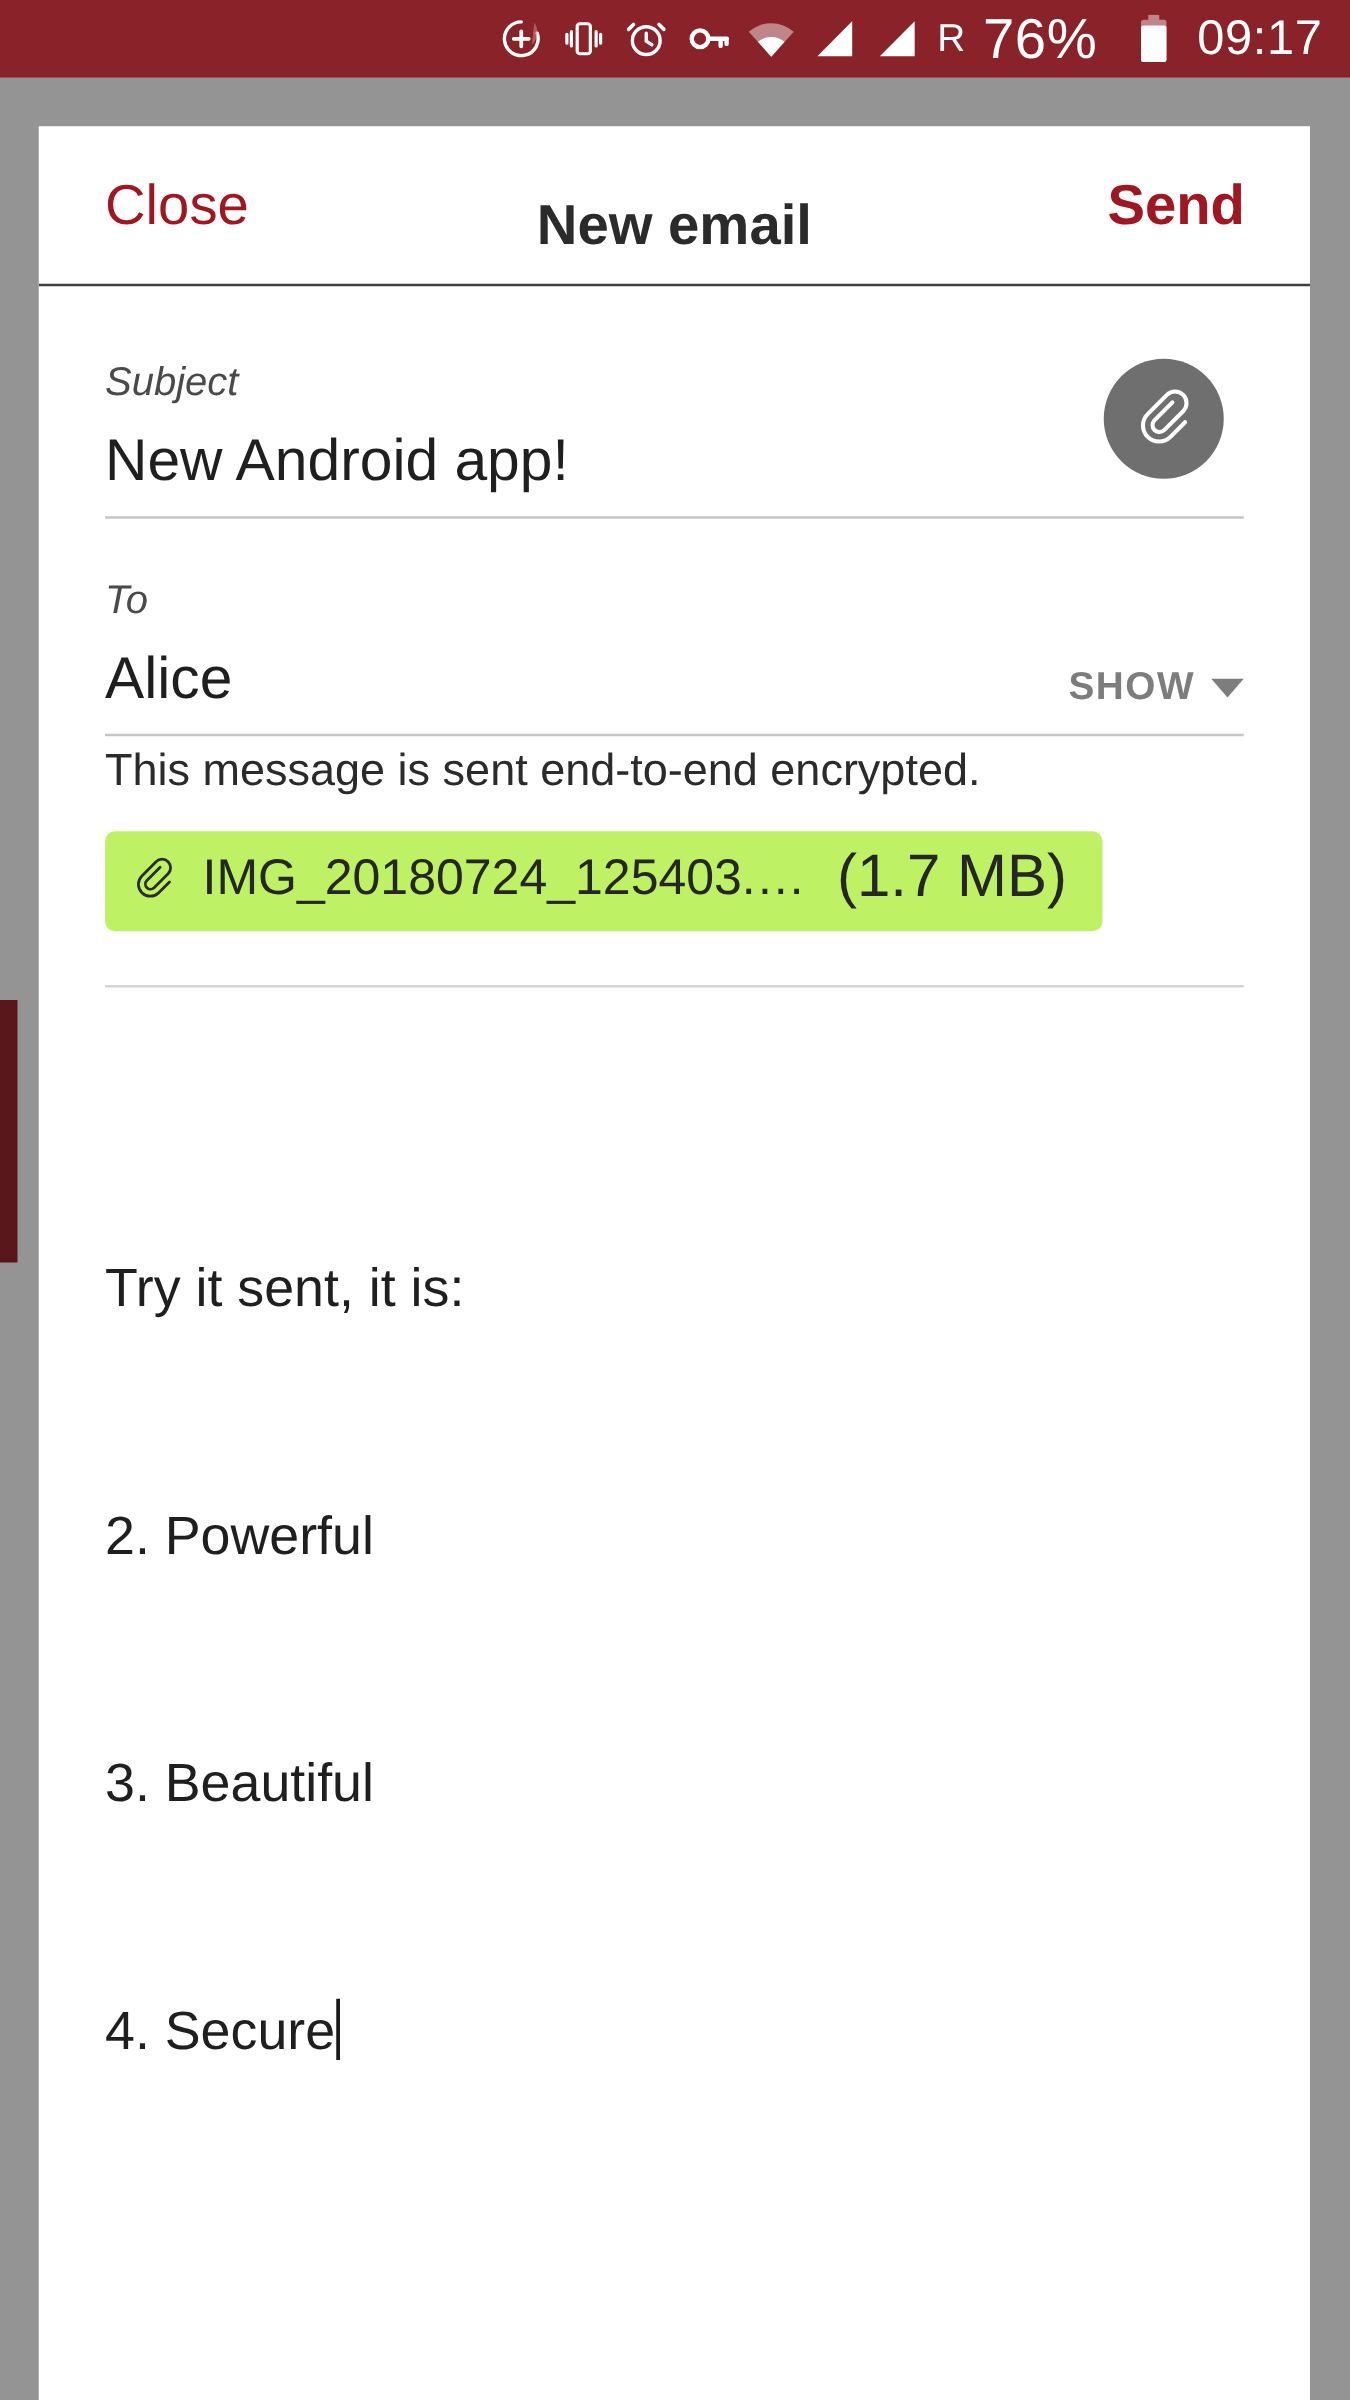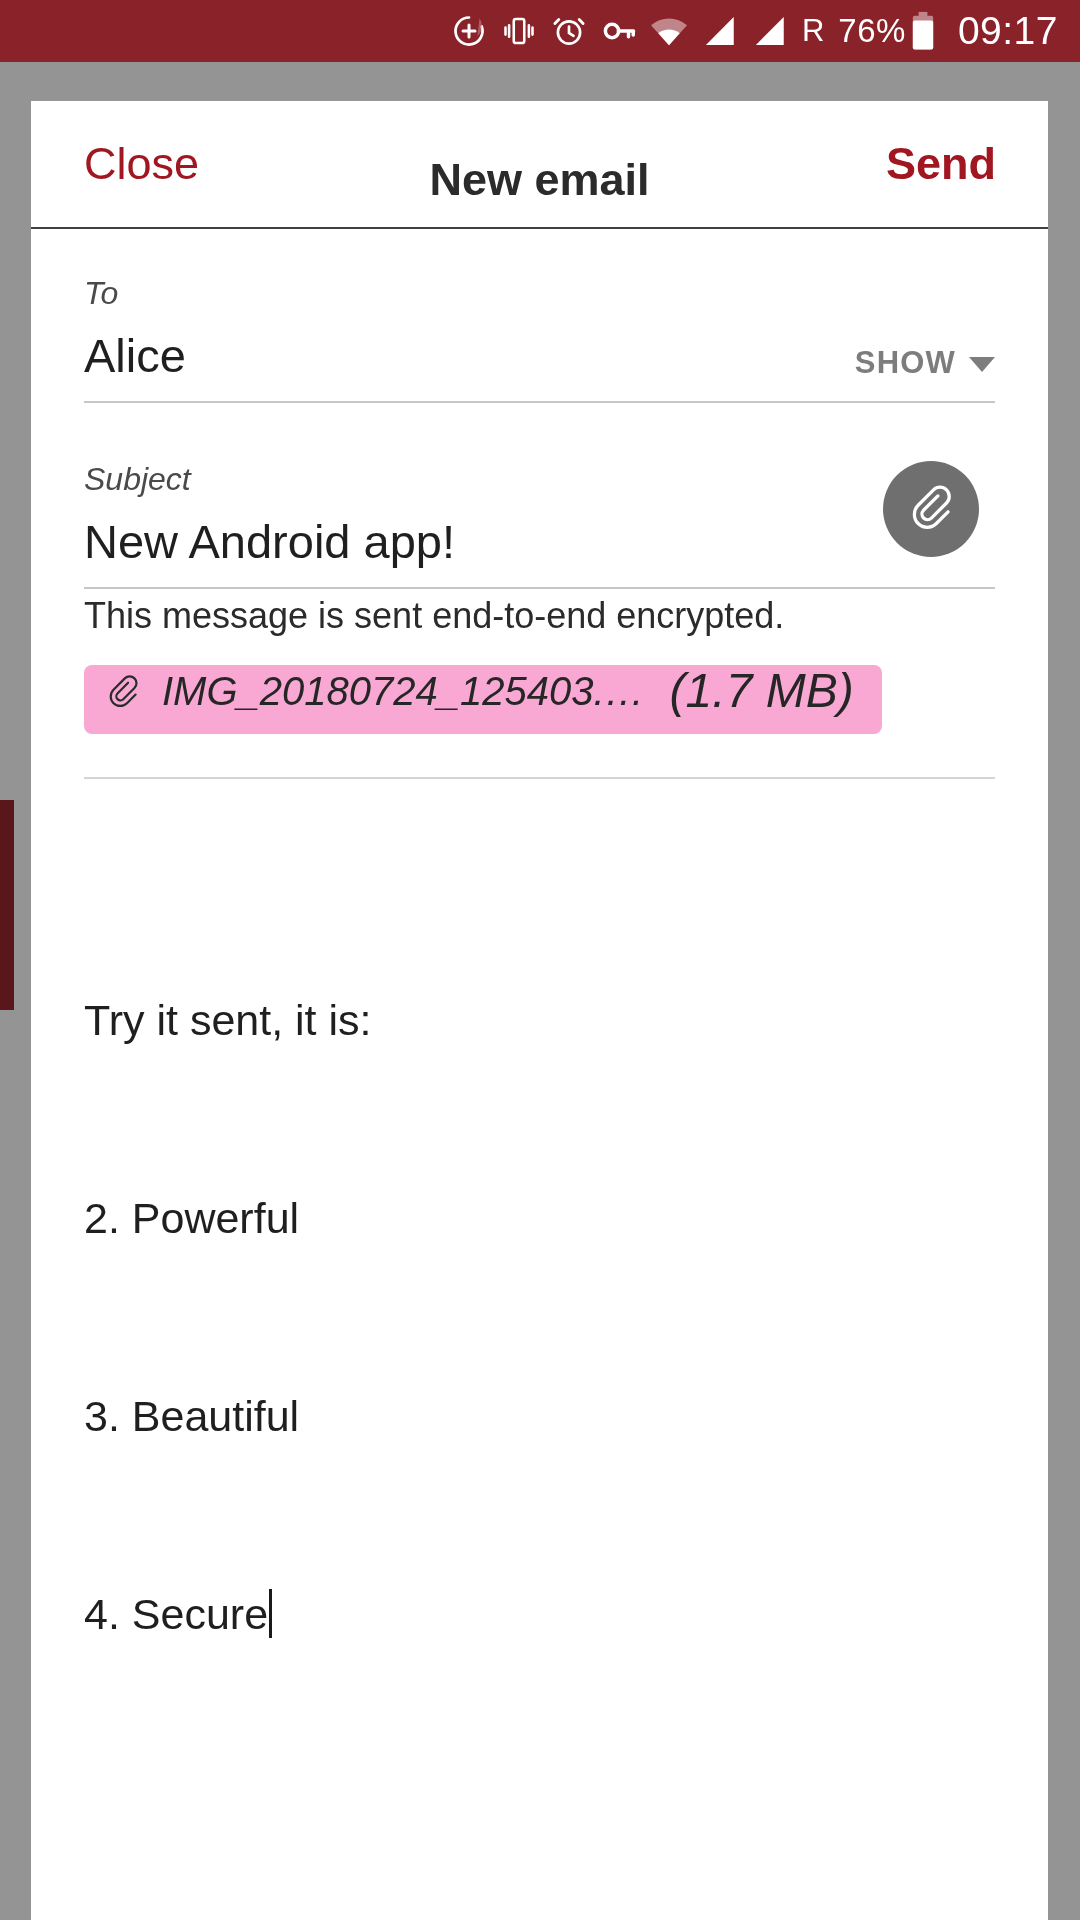--- a/index.html
+++ b/index.html
@@ -14,21 +14,21 @@
   #statusbar{
     position:absolute;left:0;top:0;width:1080px;height:62px;
     background:#8a2329;display:flex;align-items:center;
     justify-content:flex-end;gap:0;padding-right:22px;box-sizing:border-box;
   }
   .sb-ico{display:flex;align-items:center;justify-content:center;
     height:62px;width:50px;flex:0 0 auto;}
   .sb-ico svg{display:block;}
   .sb-text{color:#ffffff;font-size:33px;letter-spacing:.5px;line-height:62px;}
   #sb-roam{width:38px;text-align:center;font-size:31px;}
-  #sb-batt-pct{margin-left:6px;margin-right:0;font-size:33px;}
+  #sb-batt-pct{margin-left:6px;margin-right:28px;font-size:45px;}
   #sb-clock{margin-left:18px;font-size:39px;}
   
   #behind-strip{
     position:absolute;left:0;top:800px;width:14px;height:210px;
     background:#59171c;
   }
   
   #dialog{
     position:absolute;left:31px;top:101px;width:1017px;height:1819px;
     background:#ffffff;box-sizing:border-box;overflow:hidden;
@@ -82,22 +82,22 @@
   }
   
   #enc-note{
     margin:0 53px;color:#2b2b2b;font-size:36px;line-height:54px;
     padding-top:0;
   }
   
   #attachments{margin:0 53px;padding-top:22px;}
   #attach-chip{
     display:inline-flex;align-items:center;gap:0;
-    background:#f9a8d4;border-radius:8px;
-    padding:2px 28px 19px 22px;box-sizing:border-box;max-width:100%;font-style:italic;
+    background:#bef264;border-radius:8px;
+    padding:13px 28px 19px 22px;box-sizing:border-box;max-width:100%;
   }
   #attach-chip-icon{margin-right:22px;display:flex;align-items:center;}
   #attach-chip-name{
     color:#262626;font-size:40px;line-height:48px;white-space:nowrap;
   }
   #attach-chip-size{
     color:#262626;font-size:48px;line-height:48px;margin-left:25px;white-space:nowrap;
   }
   #attach-sep{height:2px;background:#d4d4d4;margin:43px 53px 0 53px;}
   
@@ -181,44 +181,44 @@
 </div>
 
 <div id="behind-strip"></div>
 
 <div id="dialog">
 
   <div id="appbar">
     <div id="btn-close">Close</div>
     <div id="appbar-title">New email</div>
     <div id="btn-send">Send</div>
+  </div>
+
+  <div class="field" id="subject-field">
+    <div class="field-label">Subject</div>
+    <div class="field-value" id="subject-value" placeholder="Subject">New Android app!</div>
+
+    <div id="btn-attach">
+      <span>
+        <svg width="46" height="46" viewBox="0 0 24 24">
+          <path d="M15.6 6.2 8.1 13.7a2.9 2.9 0 0 0 4.1 4.1l7.9-7.9a4.8 4.8 0 0 0-6.8-6.8l-8 8a6.7 6.7 0 0 0 9.5 9.5l6.1-6.1" fill="none" stroke="#ffffff" stroke-width="1.7" stroke-linecap="round" stroke-linejoin="round"></path>
+        </svg>
+      </span>
+    </div>
+
+    <div class="field-underline"></div>
   </div>
 
   <div class="field" id="to-field">
     <div class="field-label">To</div>
     <div class="field-value" placeholder="To">Alice</div>
     <div id="btn-show">
       <span>SHOW</span>
       <span id="show-caret"></span>
     </div>
-    <div class="field-underline"></div>
-  </div>
-
-  <div class="field" id="subject-field">
-    <div class="field-label">Subject</div>
-    <div class="field-value" id="subject-value" placeholder="Subject">New Android app!</div>
-
-    <div id="btn-attach">
-      <span>
-        <svg width="46" height="46" viewBox="0 0 24 24">
-          <path d="M15.6 6.2 8.1 13.7a2.9 2.9 0 0 0 4.1 4.1l7.9-7.9a4.8 4.8 0 0 0-6.8-6.8l-8 8a6.7 6.7 0 0 0 9.5 9.5l6.1-6.1" fill="none" stroke="#ffffff" stroke-width="1.7" stroke-linecap="round" stroke-linejoin="round"></path>
-        </svg>
-      </span>
-    </div>
-
     <div class="field-underline"></div>
   </div>
 
   <div id="enc-note">This message is sent end-to-end encrypted.</div>
 
   <div id="attachments">
     <div id="attach-chip">
       <span id="attach-chip-icon">
         <svg width="34" height="38" viewBox="0 0 24 24">
           <path d="M15.6 6.2 8.1 13.7a2.9 2.9 0 0 0 4.1 4.1l7.9-7.9a4.8 4.8 0 0 0-6.8-6.8l-8 8a6.7 6.7 0 0 0 9.5 9.5l6.1-6.1" fill="none" stroke="#2b2b2b" stroke-width="1.55" stroke-linecap="round" stroke-linejoin="round"></path>

